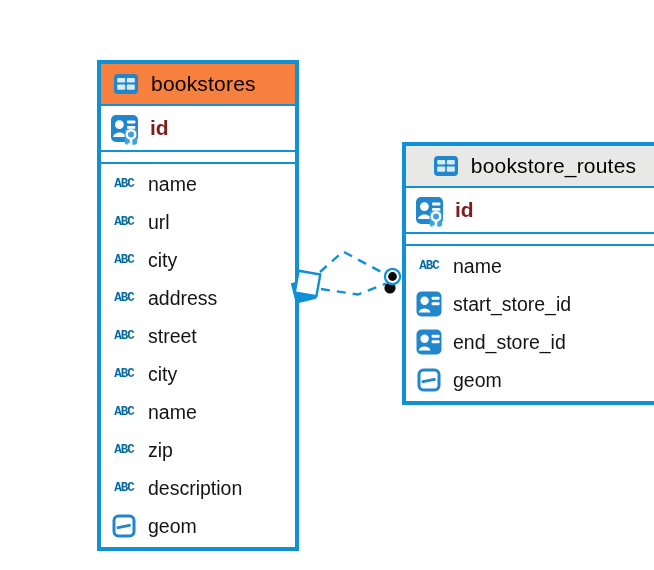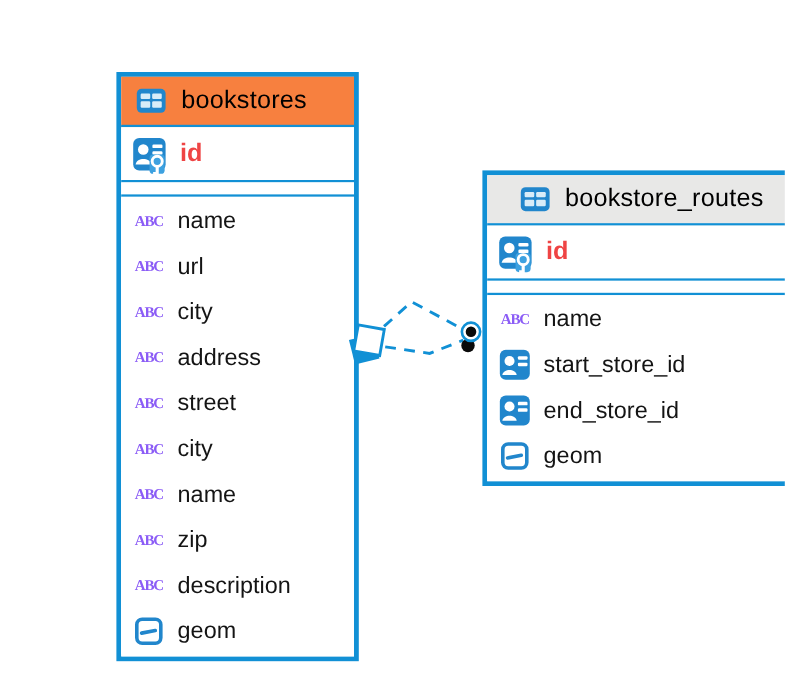--- a/index.html
+++ b/index.html
@@ -20,34 +20,34 @@
   #table-bookstores{left:61px;top:60px;width:202px;}
   #table-bookstore-routes{left:366px;top:142px;width:262px;}
   .tbl-header{
     height:40px;display:flex;align-items:center;gap:9px;padding:0 9px;
     border-bottom:2px solid var(--blue);font-size:21px;letter-spacing:.2px;color:#000;
   }
   .hdr-orange{background:var(--orange);}
   .hdr-gray{background:var(--gray);justify-content:center;}
   .pk-row{
     height:44px;display:flex;align-items:center;gap:8px;padding:0 7px;
-    border-bottom:2px solid var(--blue);font-size:21px;font-weight:bold;color:#ef4444;
+    border-bottom:2px solid var(--blue);font-size:21px;font-weight:bold;color:#7f1d1d;
     background:#fff;
   }
   .section-gap{height:10px;border-bottom:2px solid var(--blue);background:#fff;}
   .cols{padding:1px 0 2px 0;background:#fff;}
   .col-row{
     height:38px;display:flex;align-items:center;gap:8px;padding:0 7px;
     font-size:19.5px;color:#141414;background:#fff;
   }
   .icon-cell{flex:0 0 32px;display:flex;align-items:center;justify-content:center;}
   .pk-row .icon-cell{flex:0 0 34px;height:44px;overflow:visible;}
   .abc{
-    font-family:Liberation Serif, serif;font-weight:bold;font-size:12.5px;
-    color:#8b5cf6;letter-spacing:-1px;user-select:none;
+    font-family:Liberation Mono, monospace;font-weight:bold;font-size:12.5px;
+    color:#0369a1;letter-spacing:-1px;user-select:none;
   }
   .lbl{white-space:nowrap;}
   #connector{position:absolute;left:240px;top:230px;width:140px;height:90px;z-index:6;}
   svg{display:block;}
 </style>
 </head>
 <body>
 
 <div id="canvas">
 

